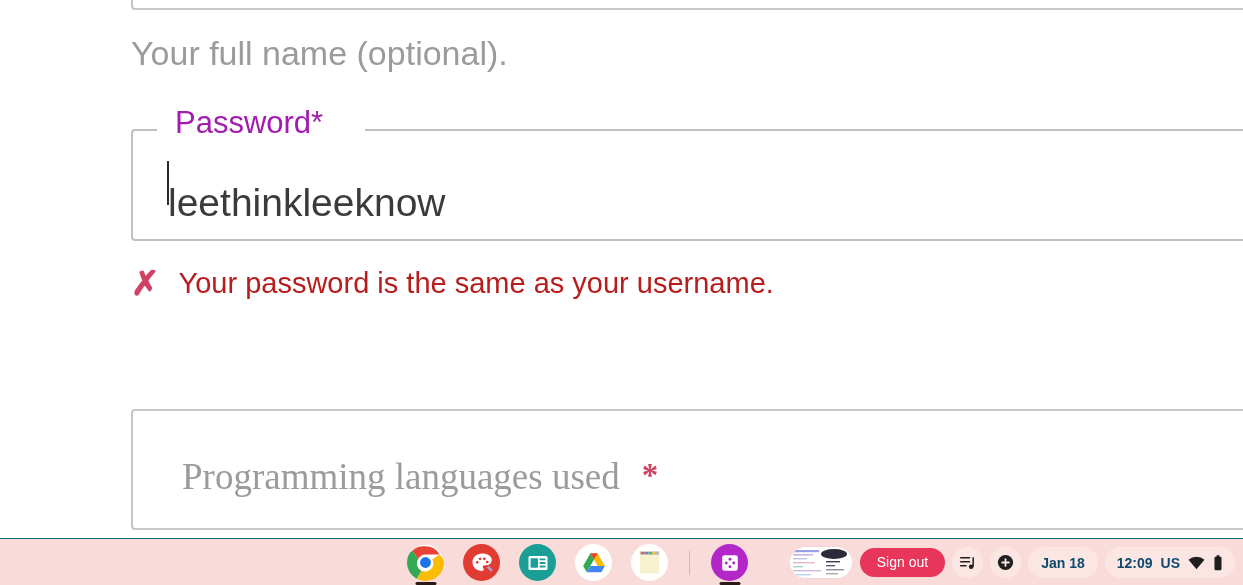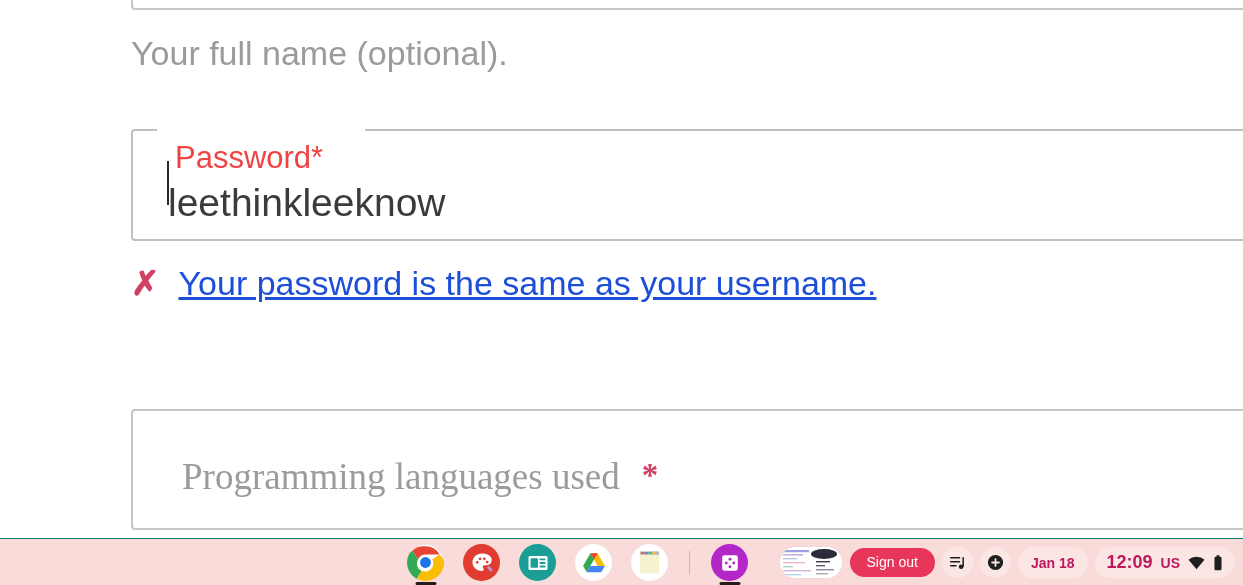--- a/index.html
+++ b/index.html
@@ -86,25 +86,24 @@
     width: 208px;
     height: 4px;
     background: #ffffff;
   }
   .mdc-floating-label {
     position: absolute;
     left: 38px;
     top: -24px;
     font-size: 31px;
     line-height: 36px;
-    color: #ef4444;
+    color: #a21caf;
     background: transparent;
     white-space: nowrap;
     padding: 0 6px;
-    margin-top: 35px;
   }
   .mdc-input-value {
     position: absolute;
     left: 37px;
     top: 30px;
     font-size: 39px;
     line-height: 48px;
     color: #3b3b3b;
     white-space: nowrap;
     margin-top: 20px;
@@ -129,25 +128,24 @@
   }
   #error-x {
     font-size: 34px;
     line-height: 44px;
     font-weight: bold;
     color: #cf4264;
     margin-right: 19px;
     display: inline-block;
   }
   #error-text {
-    font-size: 34px;
+    font-size: 29px;
     line-height: 44px;
-    color: #1d4ed8;
-    white-space: nowrap;
-    text-decoration: underline;
+    color: #b91c1c;
+    white-space: nowrap;
   }
 
   
   #lang-field {
     position: absolute;
     left: 131px;
     top: 409px;
     width: 1160px;
     height: 121px;
     border: 2px solid #c6c6c6;
@@ -268,28 +266,28 @@
   }
   .tray-pill {
     height: 31px;
     border-radius: 16px;
     background: #fbe6e4;
     display: flex;
     align-items: center;
     justify-content: center;
     padding: 0 10px;
     gap: 7px;
-    color: #be185d;
+    color: #0c4a6e;
     font-size: 14px;
     white-space: nowrap;
   }
   .tray-pill.circle { width: 31px; padding: 0; }
   #date-pill { padding: 0 13px; font-weight: bold; font-size: 14px; }
   #clock-pill { padding: 0 12px; gap: 8px; }
-  #clock-time { font-weight: bold; font-size: 18px; }
+  #clock-time { font-weight: bold; font-size: 14px; }
   #clock-locale { font-weight: bold; font-size: 14px; }
 
   svg { display: block; }
 </style>
 </head>
 <body>
 
 <div id="root">
 
   <div id="page">

